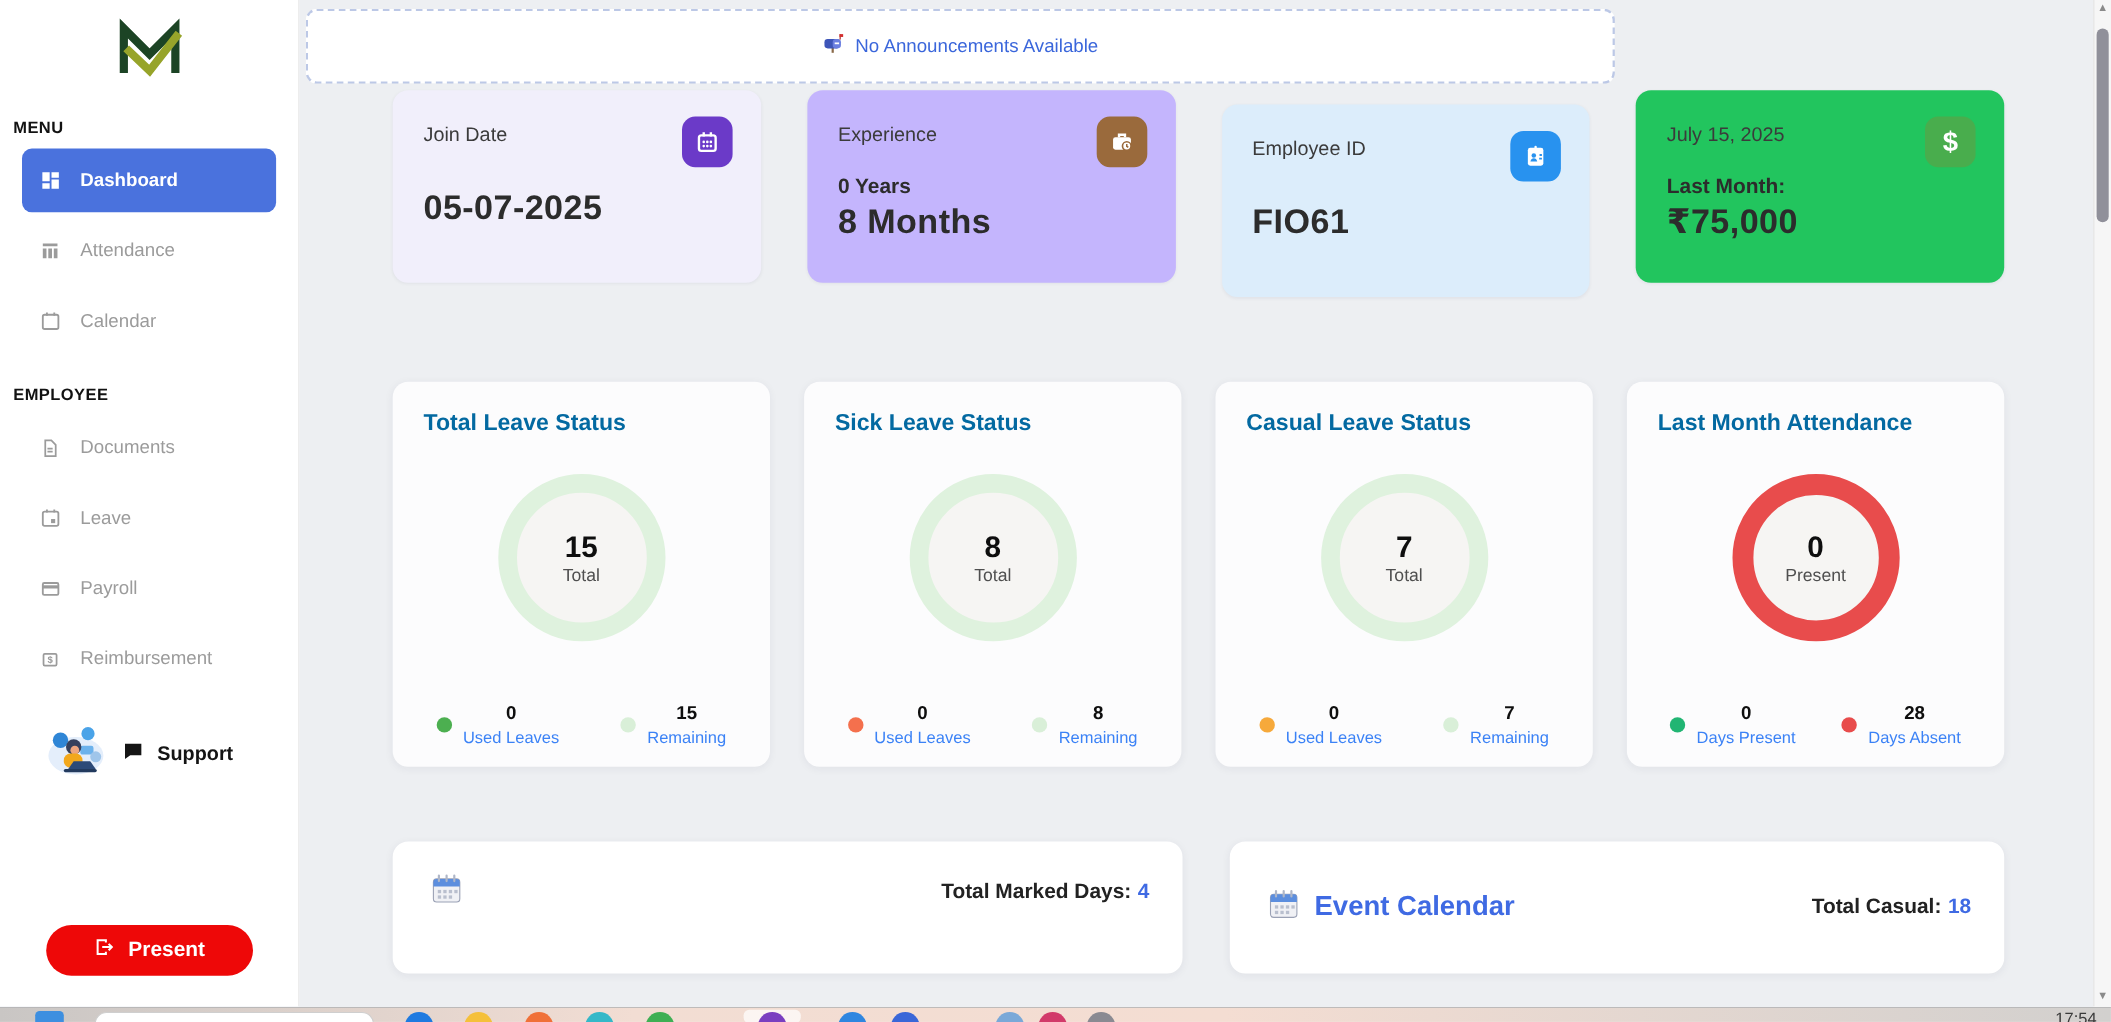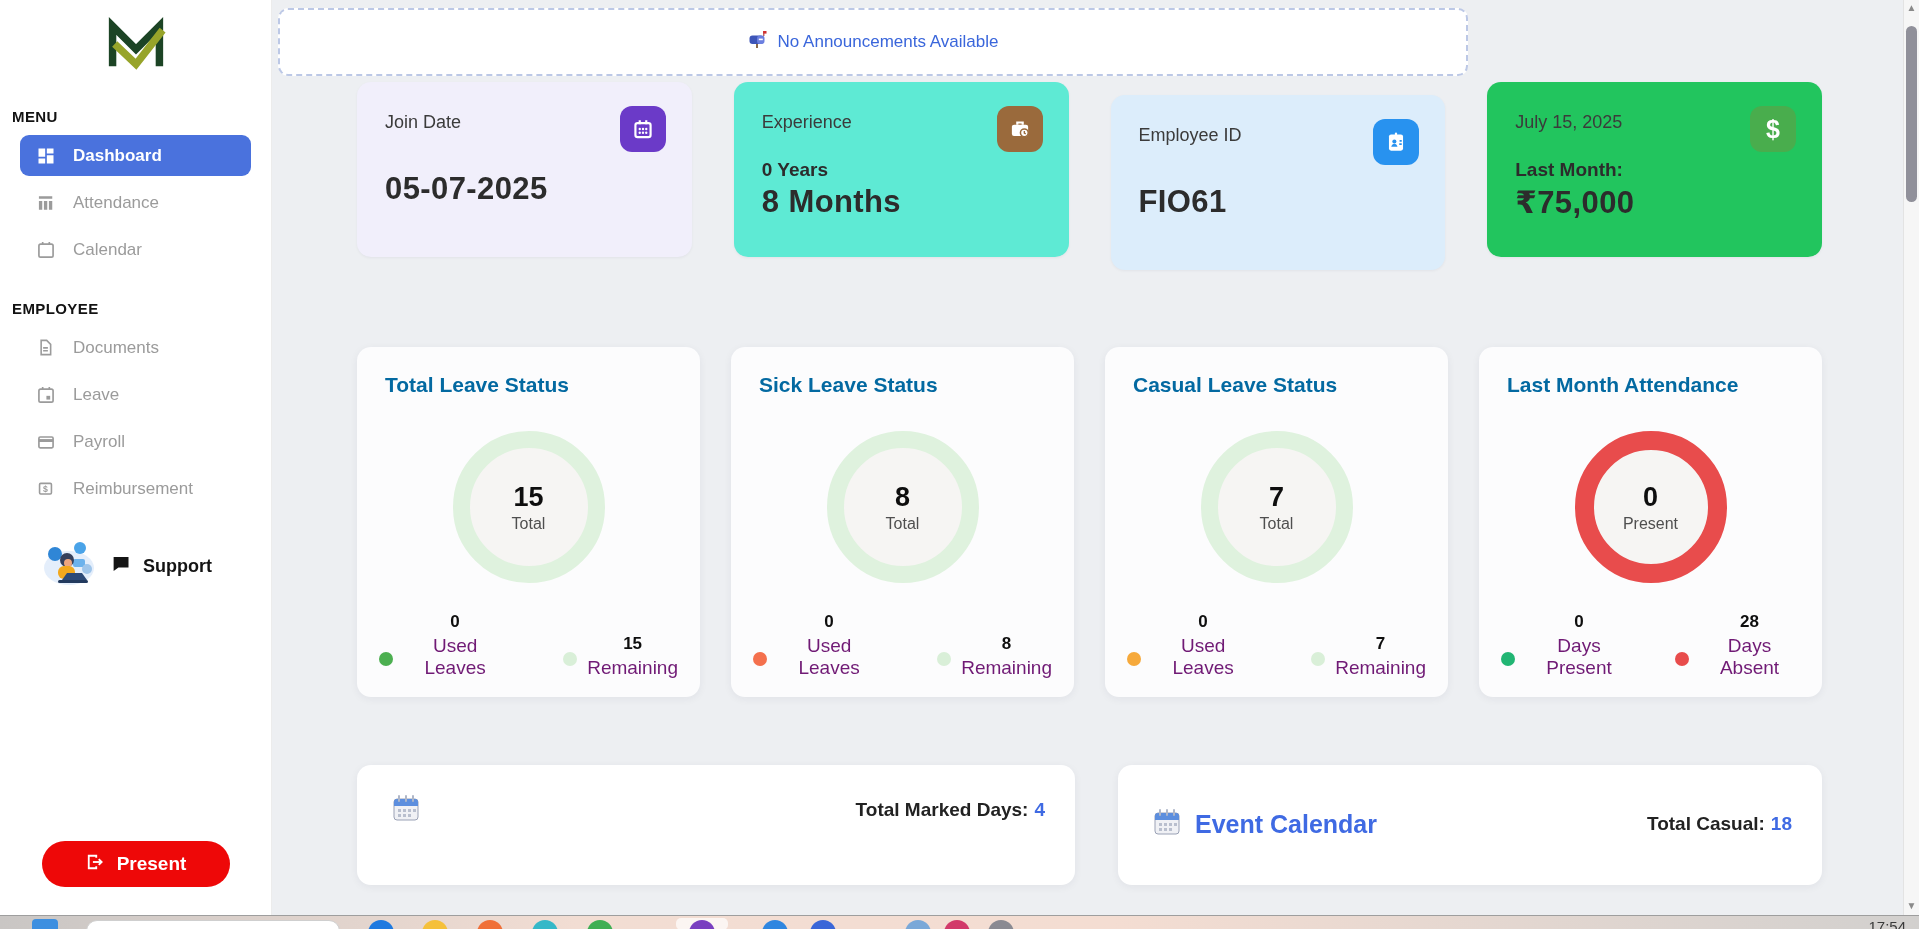--- a/index.html
+++ b/index.html
@@ -6,21 +6,21 @@
   html,body { width:1919px; height:929px; overflow:hidden; }
   body { font-family:"Liberation Sans","DejaVu Sans",sans-serif; background:#edeff2; position:relative; }
 
   .app { display:flex; height:915px; }
 
   
   .sidebar { width:272px; background:#fff; flex-shrink:0; position:relative; border-right:1px solid #ececec; padding-top:12px; z-index:2; }
   .logo { width:78px; height:64px; margin:2px auto 30px; display:flex; align-items:center; justify-content:center; }
   .nav-label { font-size:15px; font-weight:700; color:#121212; margin:14px 12px 10px; letter-spacing:.4px; }
   .nav-label.second { margin-top:30px; }
-  .nav-item { display:flex; align-items:center; gap:17px; height:41px; margin:6px 20px; padding-left:15px; border-radius:9px; color:#9b9b9b; font-size:17px; cursor:pointer; }
+  .nav-item { display:flex; align-items:center; gap:17px; height:58px; margin:6px 20px; padding-left:15px; border-radius:9px; color:#9b9b9b; font-size:17px; cursor:pointer; }
   .nav-item .nav-ico { width:21px; height:21px; display:flex; align-items:center; justify-content:center; }
   .nav-item.active { background:#4a72dd; color:#fff; font-weight:700; }
   .support { display:flex; align-items:center; gap:11px; margin:30px 16px 0 42px; font-size:18px; font-weight:700; color:#141414; cursor:pointer; }
   .logout { position:absolute; bottom:28px; left:50%; transform:translateX(-50%); width:188px; height:46px; border:none; border-radius:24px; background:#ee0808; color:#fff; font-size:19px; font-weight:700; display:flex; align-items:center; justify-content:center; gap:12px; font-family:inherit; cursor:pointer; }
 
   
   .main { flex:1; display:flex; flex-direction:row; min-width:0; }
   .topbar { height:86px; background:#fff; position:relative; box-shadow:0 1px 2px rgba(0,0,0,.06); flex-shrink:0; }
   .announcement { position:absolute; left:6px; top:8px; width:1190px; height:68px; background:#fff; border:2px dashed #bcc8e6; border-radius:10px; display:flex; align-items:center; justify-content:center; gap:10px; color:#3a66db; font-size:17px; }
   .topbar-right { position:absolute; right:58px; top:0; height:86px; display:flex; align-items:center; gap:26px; }
@@ -28,21 +28,21 @@
   .badge { position:absolute; top:-7px; right:-14px; background:#e43d3d; color:#fff; font-size:13px; font-weight:700; border-radius:12px; padding:3px 8px; border:2px solid #fff; }
   .avatar { width:48px; height:48px; border-radius:50%; border:3px solid #3f6ae0; background:#fdfdf8; display:flex; align-items:center; justify-content:center; position:relative; cursor:pointer; }
   .crest { font-family:"Liberation Serif","DejaVu Serif",serif; font-size:16px; font-weight:700; color:#5d5438; letter-spacing:-1px; }
   .crest-dot { position:absolute; top:6px; left:50%; transform:translateX(-50%); width:5px; height:5px; border-radius:50%; background:#d32f2f; }
   .username { font-size:21px; font-weight:700; color:#1b1b1b; }
 
   
   .content { flex:1; padding:82px 97px 0 85px; }
   .stat-row { display:flex; gap:42px; }
   .stat-card { flex:1; height:175px; border-radius:14px; padding:26px 28px; position:relative; box-shadow:0 1px 3px rgba(20,20,60,.05); }
-  .stat-card.c1 { background:#f1effb; } .stat-card.c2 { background:#5eead4; }
+  .stat-card.c1 { background:#f1effb; } .stat-card.c2 { background:#c4b5fd; }
   .stat-card.c3 { background:#dcedfb;margin-top:13px; } .stat-card.c4 { background:#22c55e; }
   .stat-label { font-size:18px; color:#3b3b3b; margin-top:4px; }
   .icon-badge { position:absolute; top:24px; right:26px; width:46px; height:46px; border-radius:12px; display:flex; align-items:center; justify-content:center; color:#fff; font-size:25px; font-weight:700; }
   .c1 .icon-badge { background:#6b3ac8; } .c2 .icon-badge { background:#9a6a3c; }
   .c3 .icon-badge { background:#2892ef; } .c4 .icon-badge { background:#49ad4d; }
   .values { margin-top:26px; }
   .value-top { font-size:19px; font-weight:700; color:#2c2c2c; }
   .value-top:empty { display:none; }
   .value-main { font-size:31px; font-weight:800; color:#2c2c2c; margin-top:3px; letter-spacing:.4px; }
   .c1 .values, .c3 .values { margin-top:38px; }
@@ -55,21 +55,21 @@
   .donut-value { font-size:27px; font-weight:800; color:#0e0e0e; }
   .donut-label { font-size:16px; color:#4f4f4f; margin-top:2px; }
   .legend { margin-top:auto; display:flex; gap:56px; }
   .legend-item { display:flex; align-items:flex-end; gap:10px; }
   .dot { width:14px; height:14px; border-radius:50%; margin-bottom:13px; flex-shrink:0; }
   .dot-g { background:#4caf50; } .dot-lg { background:#d9efd8; }
   .dot-o { background:#f4704d; } .dot-a { background:#f6a93b; }
   .dot-e { background:#21b573; } .dot-r { background:#e84c4c; }
   .legend-text { text-align:center; }
   .legend-value { font-size:17px; font-weight:700; color:#0e0e0e; }
-  .legend-label { font-size:19px; color:#701a75; margin-top:3px; }
+  .legend-label { font-size:15px; color:#3b82f6; margin-top:3px; }
 
   .bottom-row { display:flex; gap:43px; margin-top:68px; }
   .cal-card { background:#fff; border-radius:14px; height:120px; box-shadow:0 2px 8px rgba(30,30,60,.06); padding:0 30px 0 34px; }
   .cal-card.a { width:718px; } .cal-card.b { width:704px; }
   .cal-head { display:flex; align-items:center; gap:13px; }
   .cal-card.a .cal-head { padding-top:28px; } .cal-card.b .cal-head { padding-top:42px; }
   .cal-title { font-size:25px; font-weight:800; color:#3f6ae3; }
   .cal-meta { margin-left:auto; font-size:19px; font-weight:700; color:#222; }
   .cal-meta .mv { color:#3f6ae3; margin-left:6px; }
 

